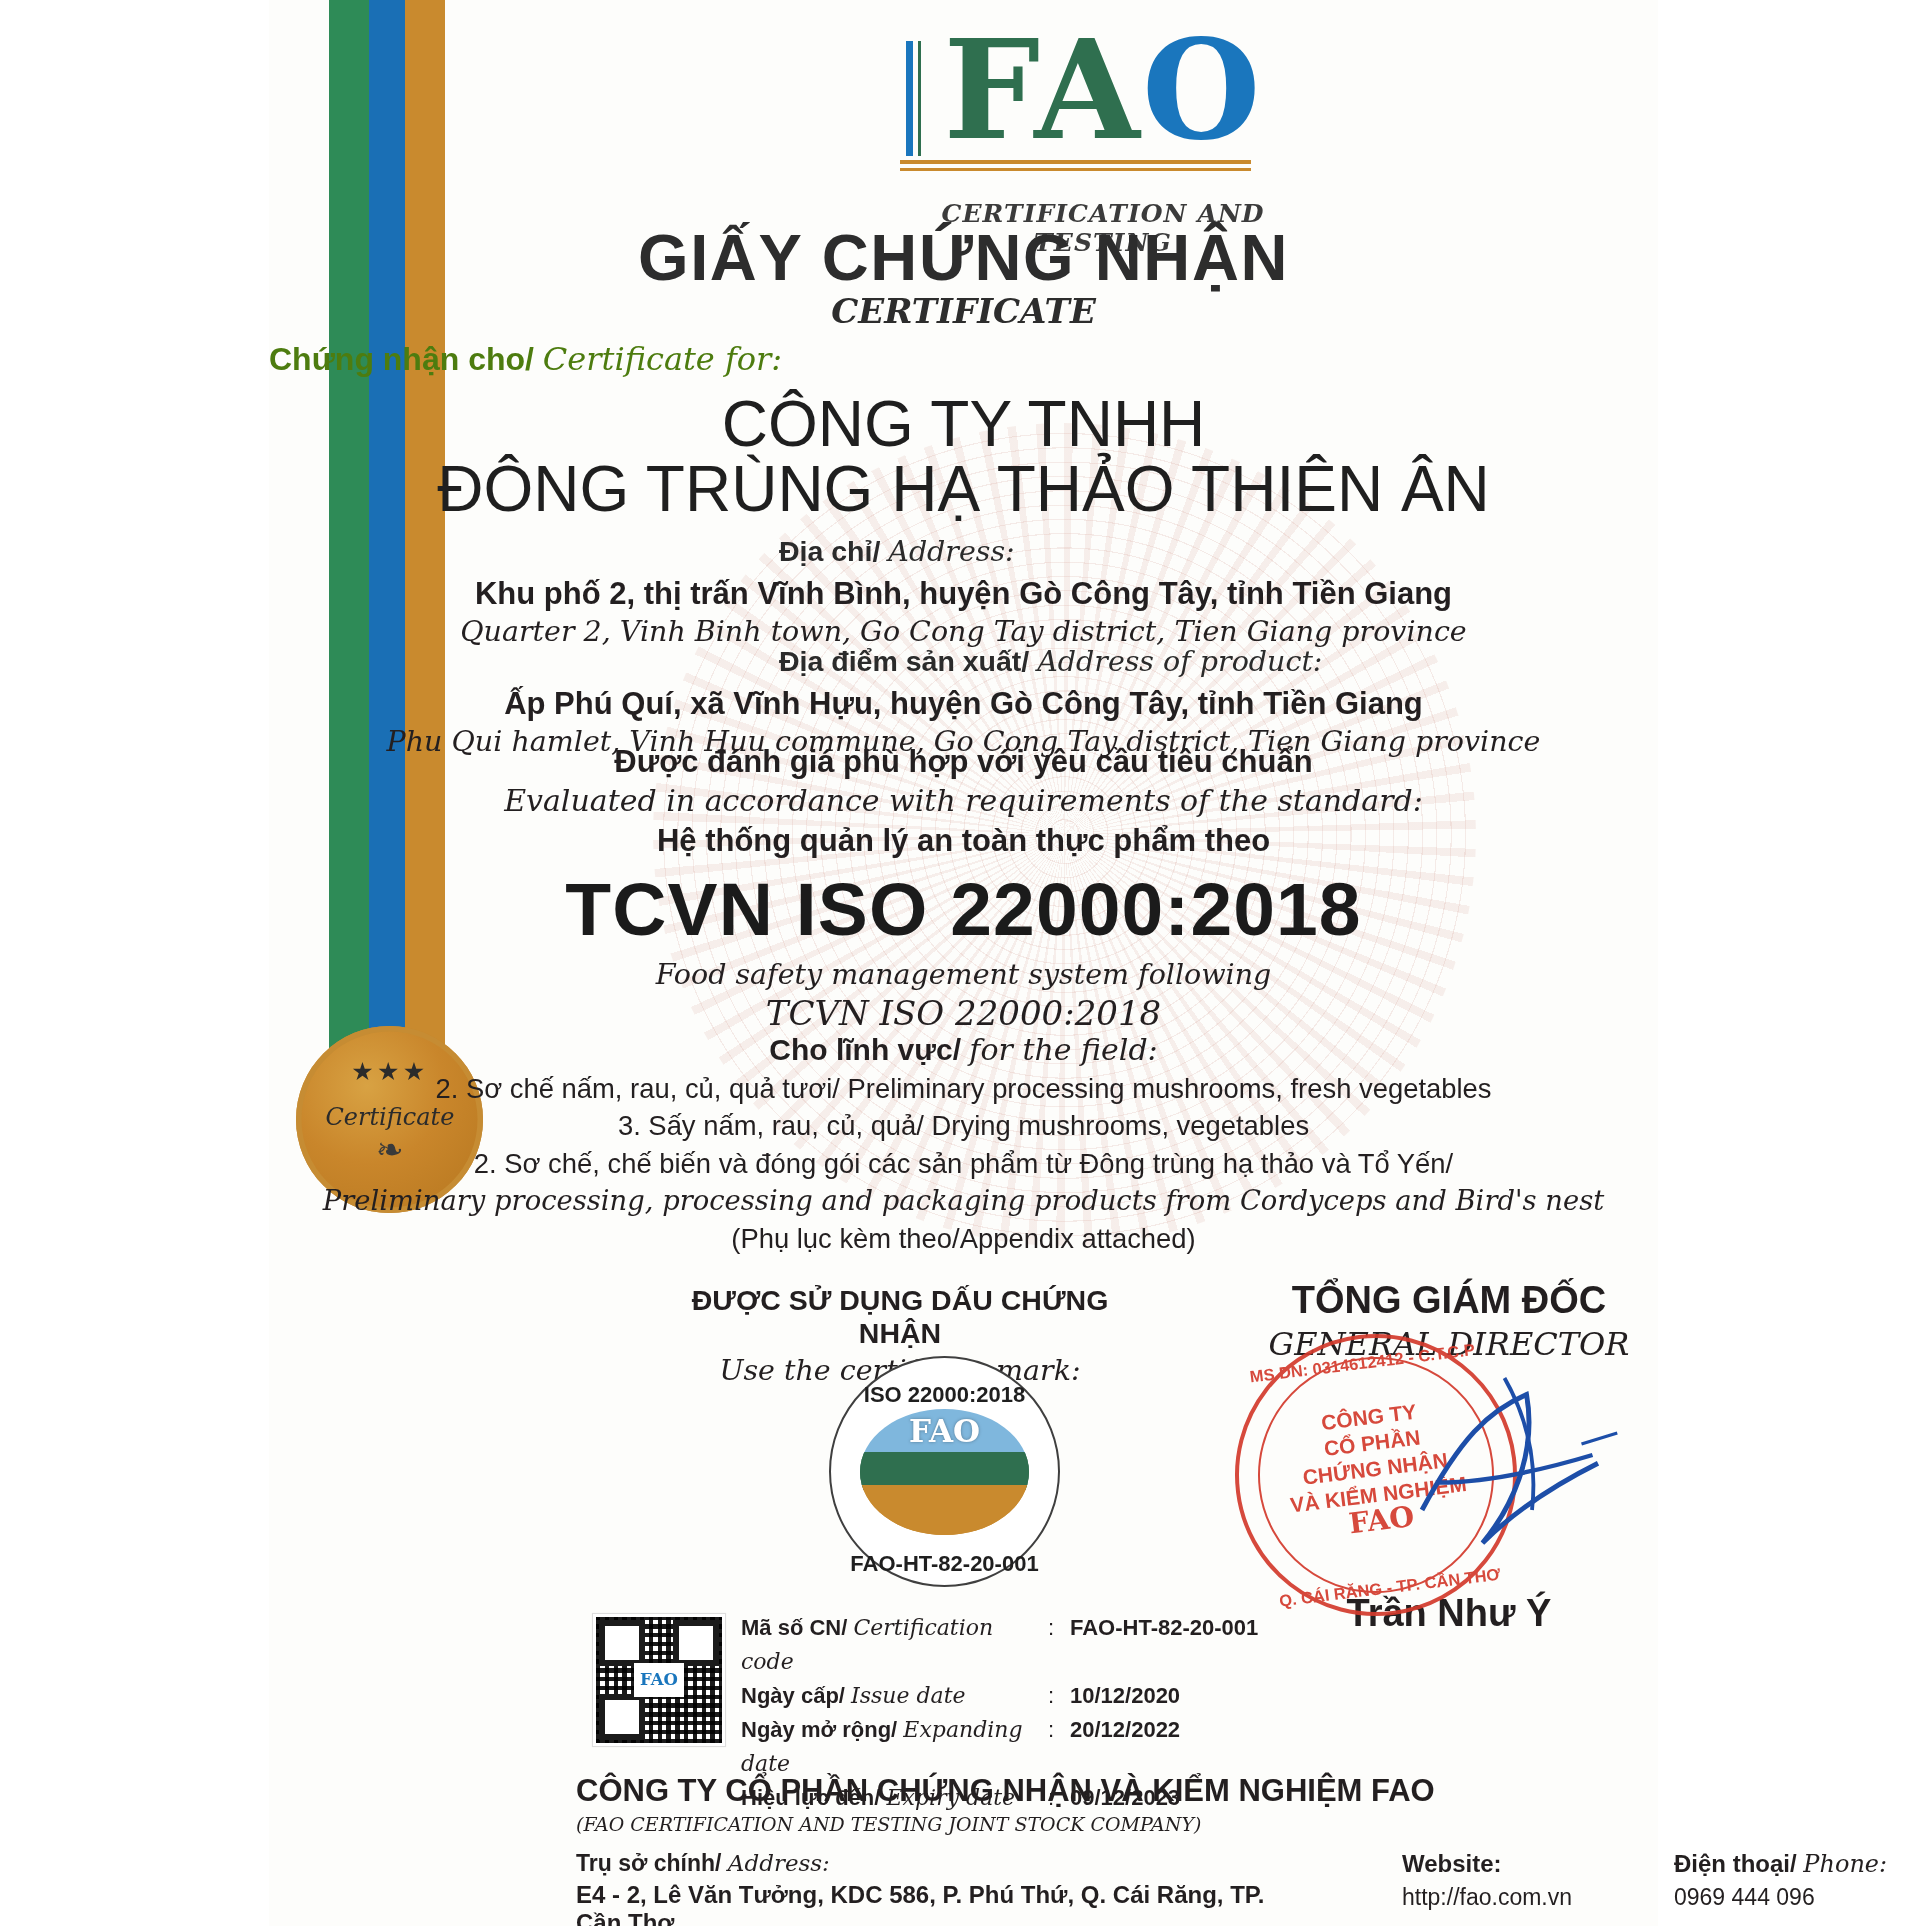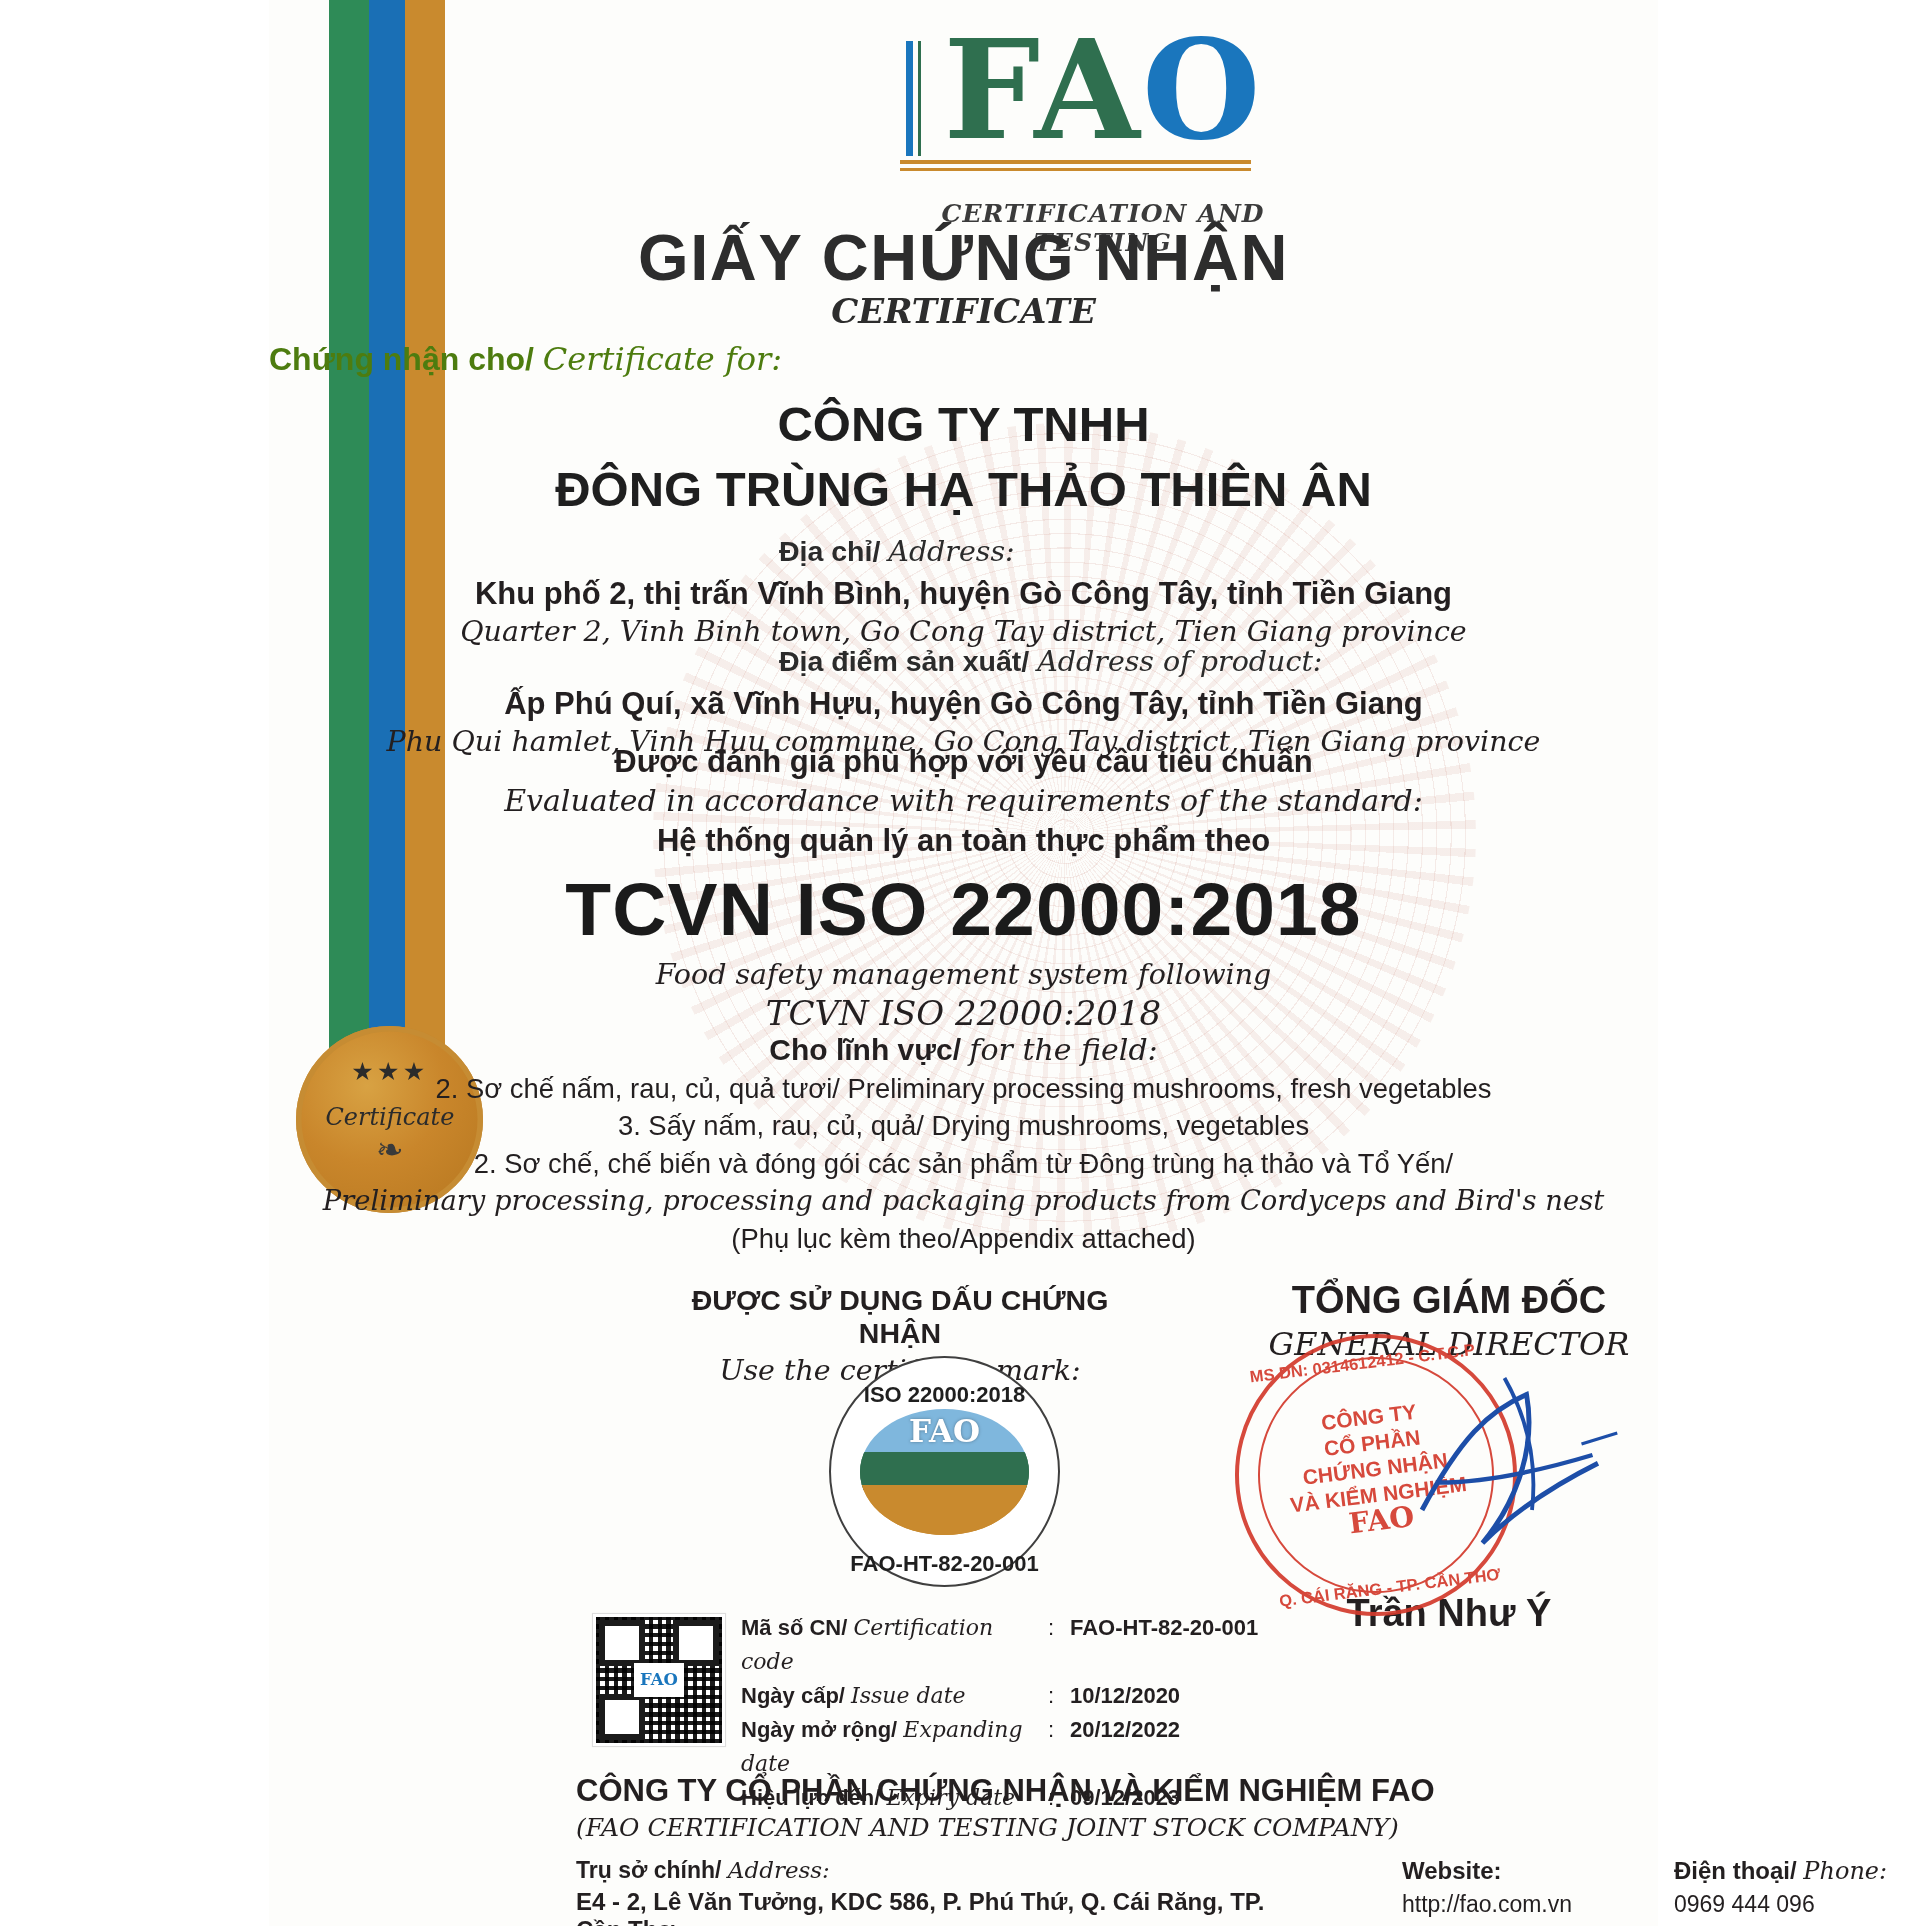--- a/index.html
+++ b/index.html
@@ -139,21 +139,21 @@
   .forline{
     position:absolute; left:0; right:0; top:340px;
     text-align:left; font-size:32px; color:#4d7c0f;
   }
   .forline b{font-weight:bold;}
   .forline i{font-family:"DejaVu Serif", serif; font-style:italic;}
 
   .company{
     position:absolute; left:0; right:0; top:392px;
     text-align:center;
-    font-size:49px; font-weight:bold; line-height:65px;
+    font-size:64px; font-weight:normal; line-height:65px;
     color:#1f1f1f;
   }
 
   .block{position:absolute; left:0; right:0;}
   .lbl{
     font-size:28.5px; color:#2b2b2b;
   }
   .lbl b{font-weight:bold;}
   .lbl i{font-family:"DejaVu Serif", serif; font-style:italic;}
 
@@ -309,21 +309,21 @@
   .meta .k{width:307px;}
   .meta .k b{font-weight:bold;}
   .meta .k i{font-family:"DejaVu Serif", serif; font-style:italic;}
   .meta .colon{width:22px;}
   .meta .v{font-weight:bold;}
 
   .footer{
     position:absolute; left:307px; right:44px; top:1773px;
   }
   .footer .f1{font-size:31px; font-weight:bold;}
-  .footer .f2{font-family:"DejaVu Serif", serif; font-style:italic; font-size:25px; margin-top:4.4px;}
+  .footer .f2{font-family:"DejaVu Serif", serif; font-style:italic; font-size:19px; margin-top:4.4px;}
   .footer .cols{position:relative; margin-top:14.3px;}
   .footer .addr{width:714px;}
   .footer .lab{font-size:23px;}
   .footer .lab b{font-weight:bold;}
   .footer .lab i{font-family:"DejaVu Serif", serif; font-style:italic;}
   .footer .v1{font-size:24px; font-weight:bold; margin-top:4.4px;}
   .footer .web{position:absolute; left:826px; top:0; width:285px;}
   .footer .phone{position:absolute; left:1098px; top:0; width:285px;}
   .footer .web .lab, .footer .phone .lab{font-size:24px;}
   .footer .web .v, .footer .phone .v{font-size:23px; margin-top:6.6px;}

